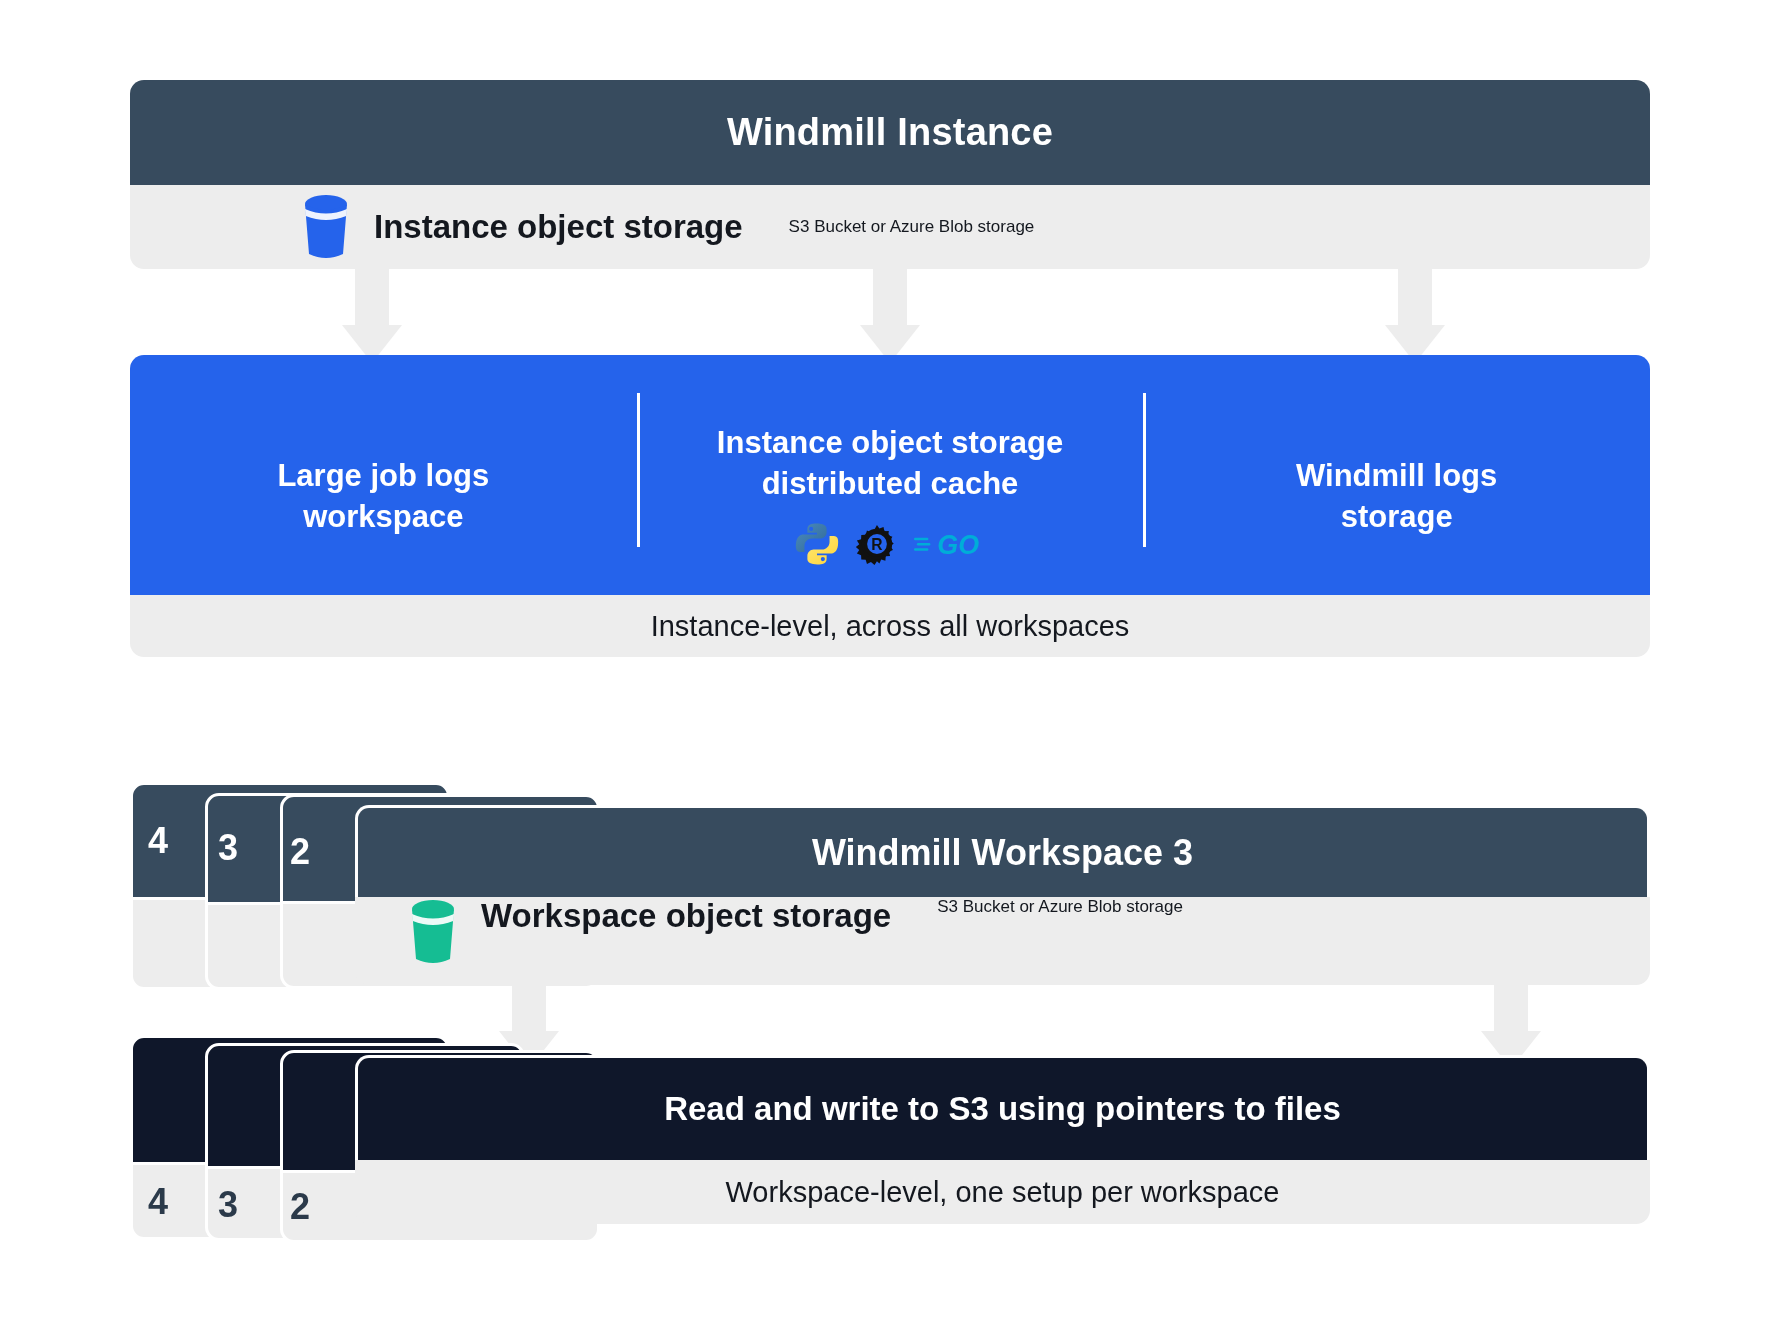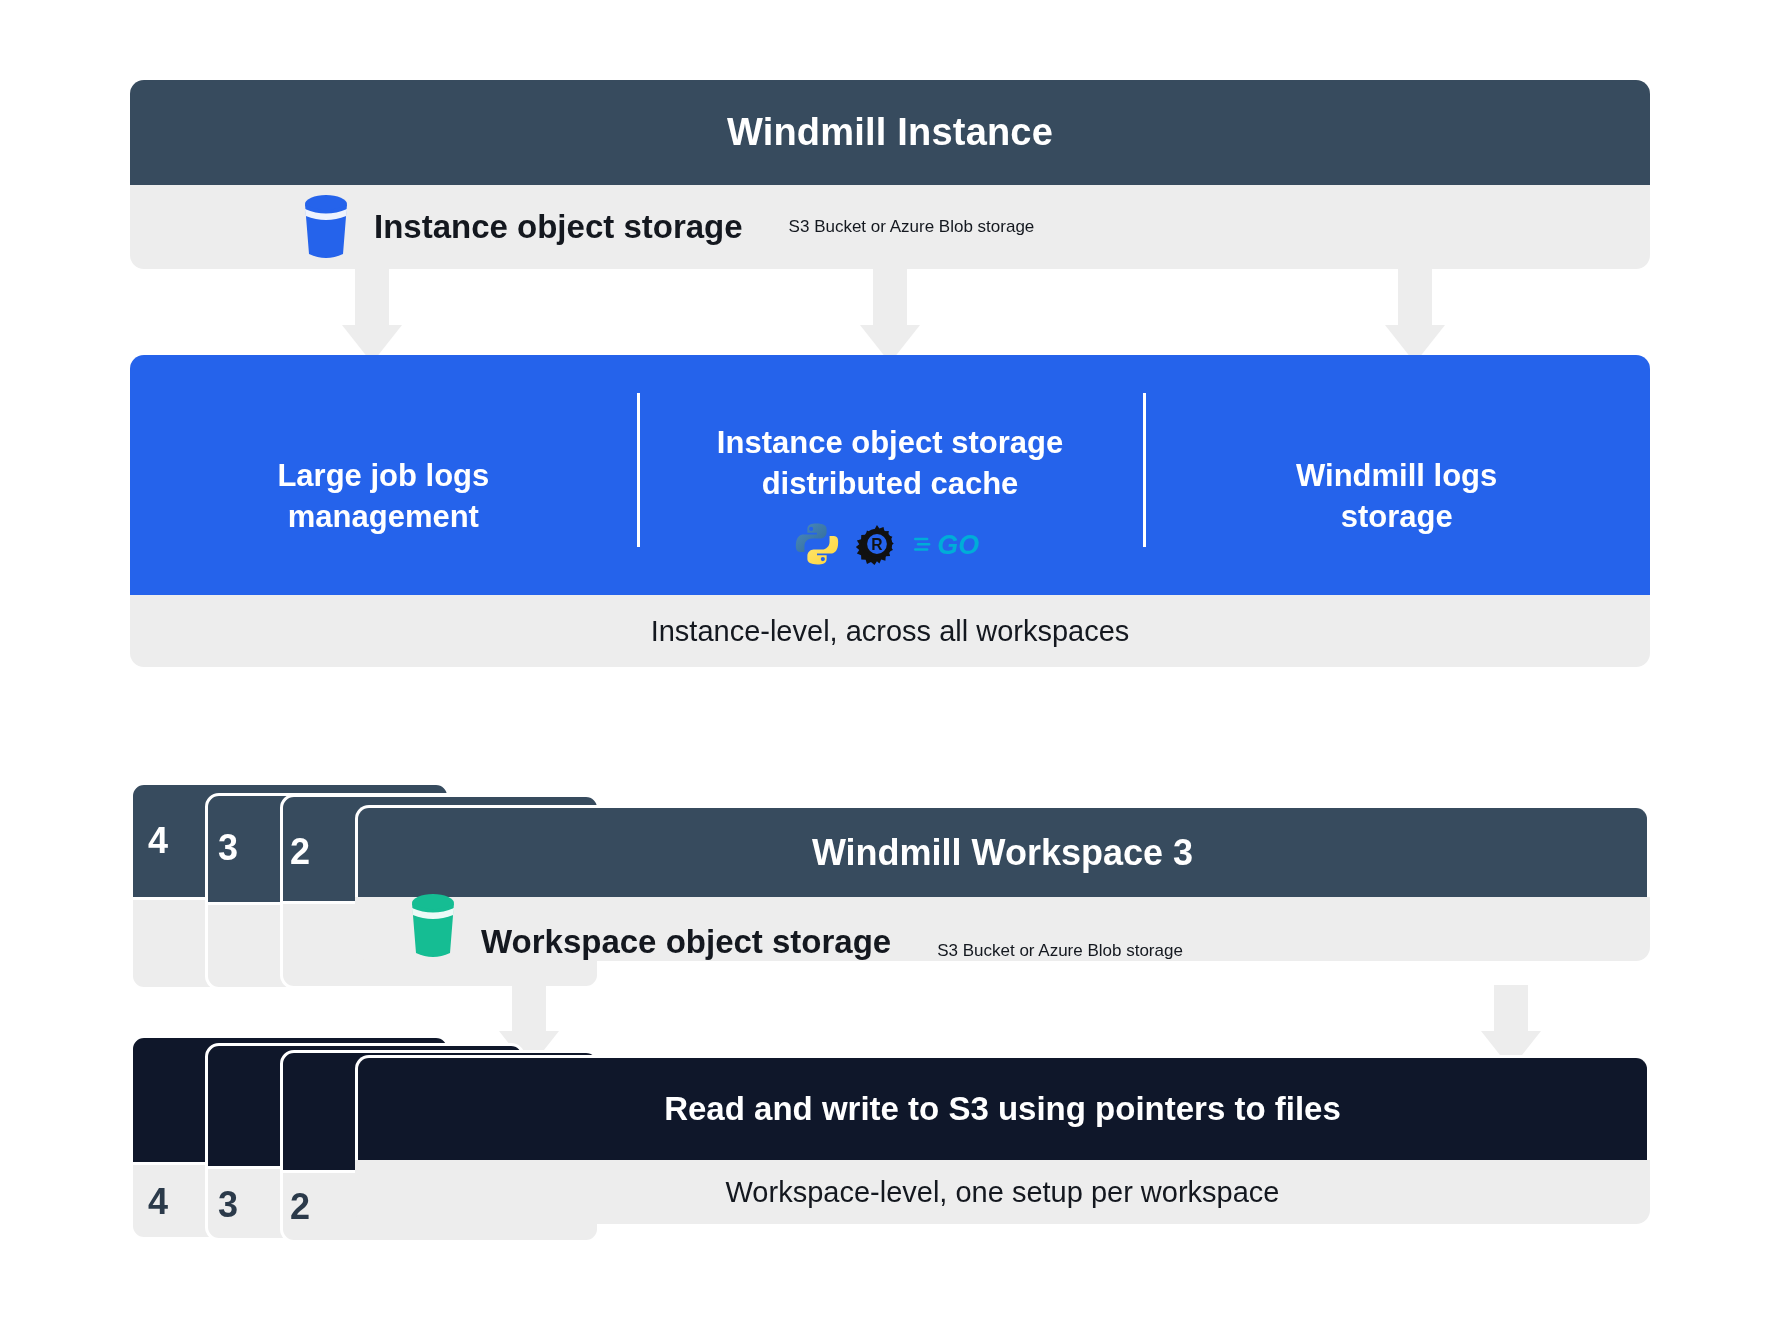--- a/index.html
+++ b/index.html
@@ -71,21 +71,21 @@
   .col-title {
     color: #ffffff; font-size: 31px; font-weight: bold; line-height: 1.33;
     text-align: center; white-space: pre-line;
   }
   .logo-row {
     display: flex; align-items: center; gap: 14px; margin-top: 14px; height: 52px;
   }
 
   .instance-foot {
     position: absolute; left: 130px; top: 595px;
-    width: 1520px; height: 72px;
+    width: 1520px; height: 62px;
     display: flex; align-items: center; justify-content: center;
   }
   .foot-text { font-size: 29px; color: #14181F; }
 
   
   
   .stack-card {
     position: absolute;
     border-radius: 14px;
     border: 3px solid #ffffff;
@@ -102,22 +102,22 @@
   .ws-hdr {
     position: absolute; left: 355px; top: 805px;
     width: 1295px; height: 92px;
     display: flex; align-items: center; justify-content: center;
     border: 3px solid #ffffff; border-bottom: none;
   }
   .ws-hdr-title { color: #ffffff; font-size: 36px; font-weight: bold; }
 
   .ws-storage {
     position: absolute; left: 355px; top: 897px;
-    width: 1295px; height: 64px;
-    display: flex; align-items: flex-end;
+    width: 1295px; height: 88px;
+    display: flex; align-items: flex-start;
     border-radius: 0 0 14px 14px;
   }
   .ws-storage .bucket { margin-left: 52px; }
 
   .green-panel {
     position: absolute; left: 355px; top: 1055px;
     width: 1295px; height: 105px;
     display: flex; align-items: center; justify-content: center;
     border: 3px solid #ffffff; border-bottom: none;
   }
@@ -165,21 +165,21 @@
   </div>
   <div class="arrow" style="left:1398px; top:269px;">
     <div class="stem" style="height:56px;"></div>
     <div class="head"></div>
   </div>
 
   <div class="blue-panel blue r-top">
 
     <div class="col">
       <div class="col-title">Large job logs
-management</div>
+workspace</div>
     </div>
 
     <div class="col">
       <div class="col-title">Instance object storage
 distributed cache</div>
       <div class="logo-row">
 
         <span>
           <svg class="lang-svg" width="46" height="46" viewBox="0 0 110 110" aria-hidden="true">
             <defs>

